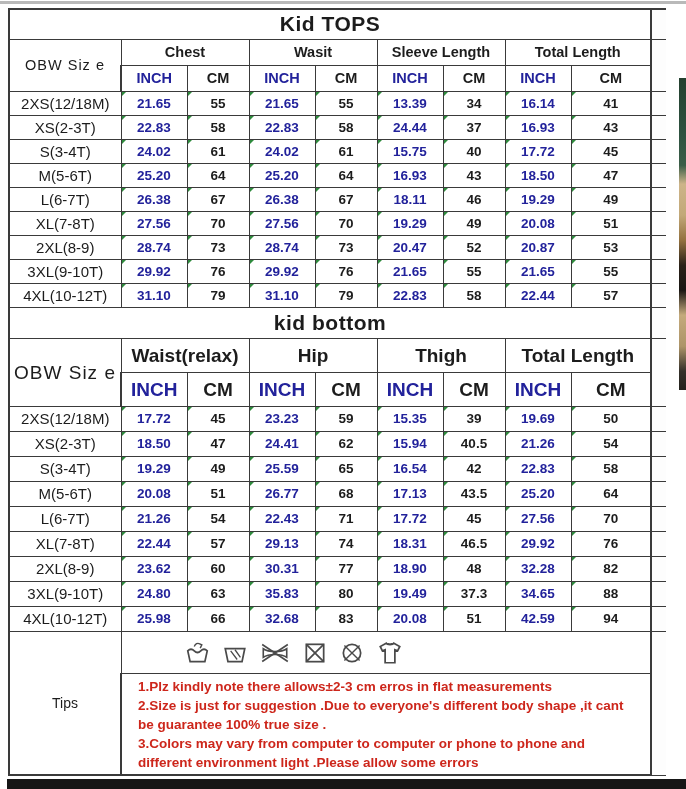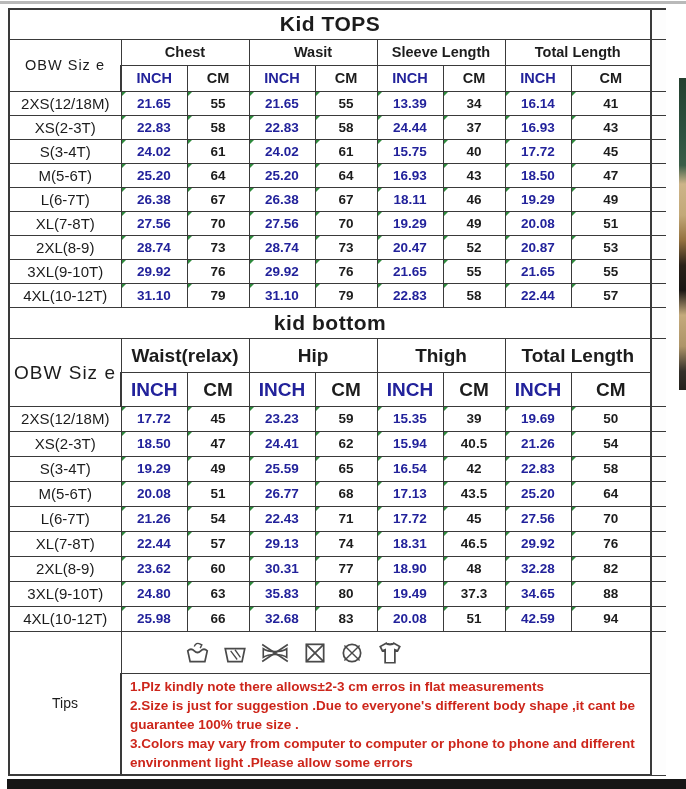--- a/index.html
+++ b/index.html
@@ -65,21 +65,21 @@
   td.num::before{ 
     content:"";position:absolute;top:0;left:0;
     border-top:4px solid #2e8b3d;border-right:4px solid transparent;
   }
   
   th.tips-hdr{font-weight:normal;font-size:14px;}
   tr.icons-row td.icons-cell{height:41px;text-align:left;padding-left:62px;}
   .care-icons{display:inline-flex;gap:11px;align-items:center;vertical-align:middle;}
   .care-icons svg{display:block;}
   tr.tips-text-row td{height:96px;text-align:left;vertical-align:middle;
-    white-space:normal;padding:2px 8px 2px 8px;}
+    white-space:normal;padding:2px 8px 2px 16px;}
   .tips-text p{
     margin:0;color:var(--tips-red,#cd261b);font-weight:bold;
     font-size:13.5px;line-height:19px;text-align:left;
   }
 </style>
 </head>
 <body>
 
 <div class="top-strip"></div>
 

